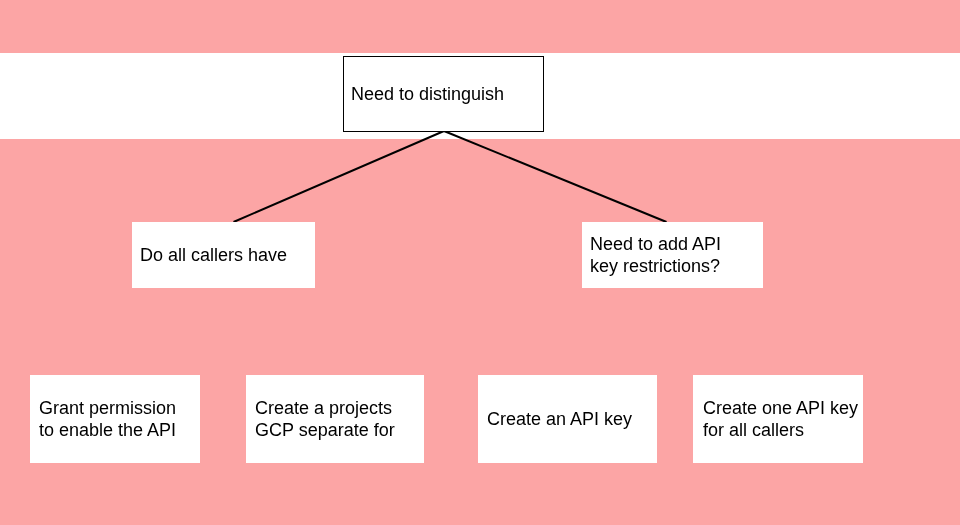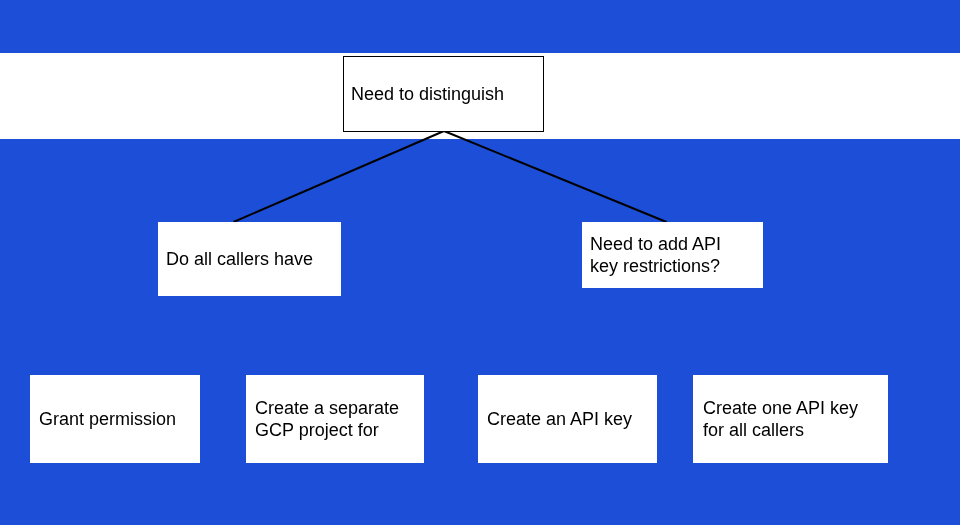--- a/index.html
+++ b/index.html
@@ -4,21 +4,21 @@
 <style>
   html, body {
     margin: 0;
     padding: 0;
     background: #000;
   }
   #stage {
     position: relative;
     width: 960px;
     height: 525px;
-    background: #1d4ed8;
+    background: #fca5a5;
     overflow: hidden;
     font-family: "Liberation Sans", "DejaVu Sans", sans-serif;
   }
   .white-band {
     position: absolute;
     left: 0;
     top: 53px;
     width: 960px;
     height: 86px;
     background: #fff;
@@ -44,22 +44,22 @@
     text-align: left;
   }
   .node .line { display: block; white-space: nowrap; }
   .node-root {
     left: 343px; top: 56px;
     width: 201px; height: 76px;
     border: 1.5px solid #000;
     padding-left: 7px;
   }
   .node-q-gcp {
-    left: 158px; top: 222px;
-    width: 183px; height: 74px;
+    left: 132px; top: 222px;
+    width: 183px; height: 66px;
     padding-left: 8px;
   }
   .node-q-restrict {
     left: 582px; top: 222px;
     width: 181px; height: 66px;
     padding-left: 8px;
   }
   .node-grant {
     left: 30px; top: 375px;
     width: 170px; height: 88px;
@@ -70,21 +70,21 @@
     width: 178px; height: 88px;
     padding-left: 9px;
   }
   .node-key-each {
     left: 478px; top: 375px;
     width: 179px; height: 88px;
     padding-left: 9px;
   }
   .node-key-all {
     left: 693px; top: 375px;
-    width: 195px; height: 88px;
+    width: 170px; height: 88px;
     padding-left: 10px;
   }
 </style>
 </head>
 <body>
 
 <div id="stage">
 
   <div class="white-band"></div>
 
@@ -102,25 +102,26 @@
     <span class="line">Do all callers have</span>
   </div>
 
   <div class="node node-q-restrict">
     <span class="line">Need to add API</span>
     <span class="line">key restrictions?</span>
   </div>
 
   <div class="node node-grant">
     <span class="line">Grant permission</span>
+    <span class="line">to enable the API</span>
   </div>
 
   <div class="node node-separate">
-    <span class="line">Create a separate</span>
-    <span class="line">GCP project for</span>
+    <span class="line">Create a projects</span>
+    <span class="line">GCP separate for</span>
   </div>
 
   <div class="node node-key-each">
     <span class="line">Create an API key</span>
   </div>
 
   <div class="node node-key-all">
     <span class="line">Create one API key</span>
     <span class="line">for all callers</span>
   </div>

